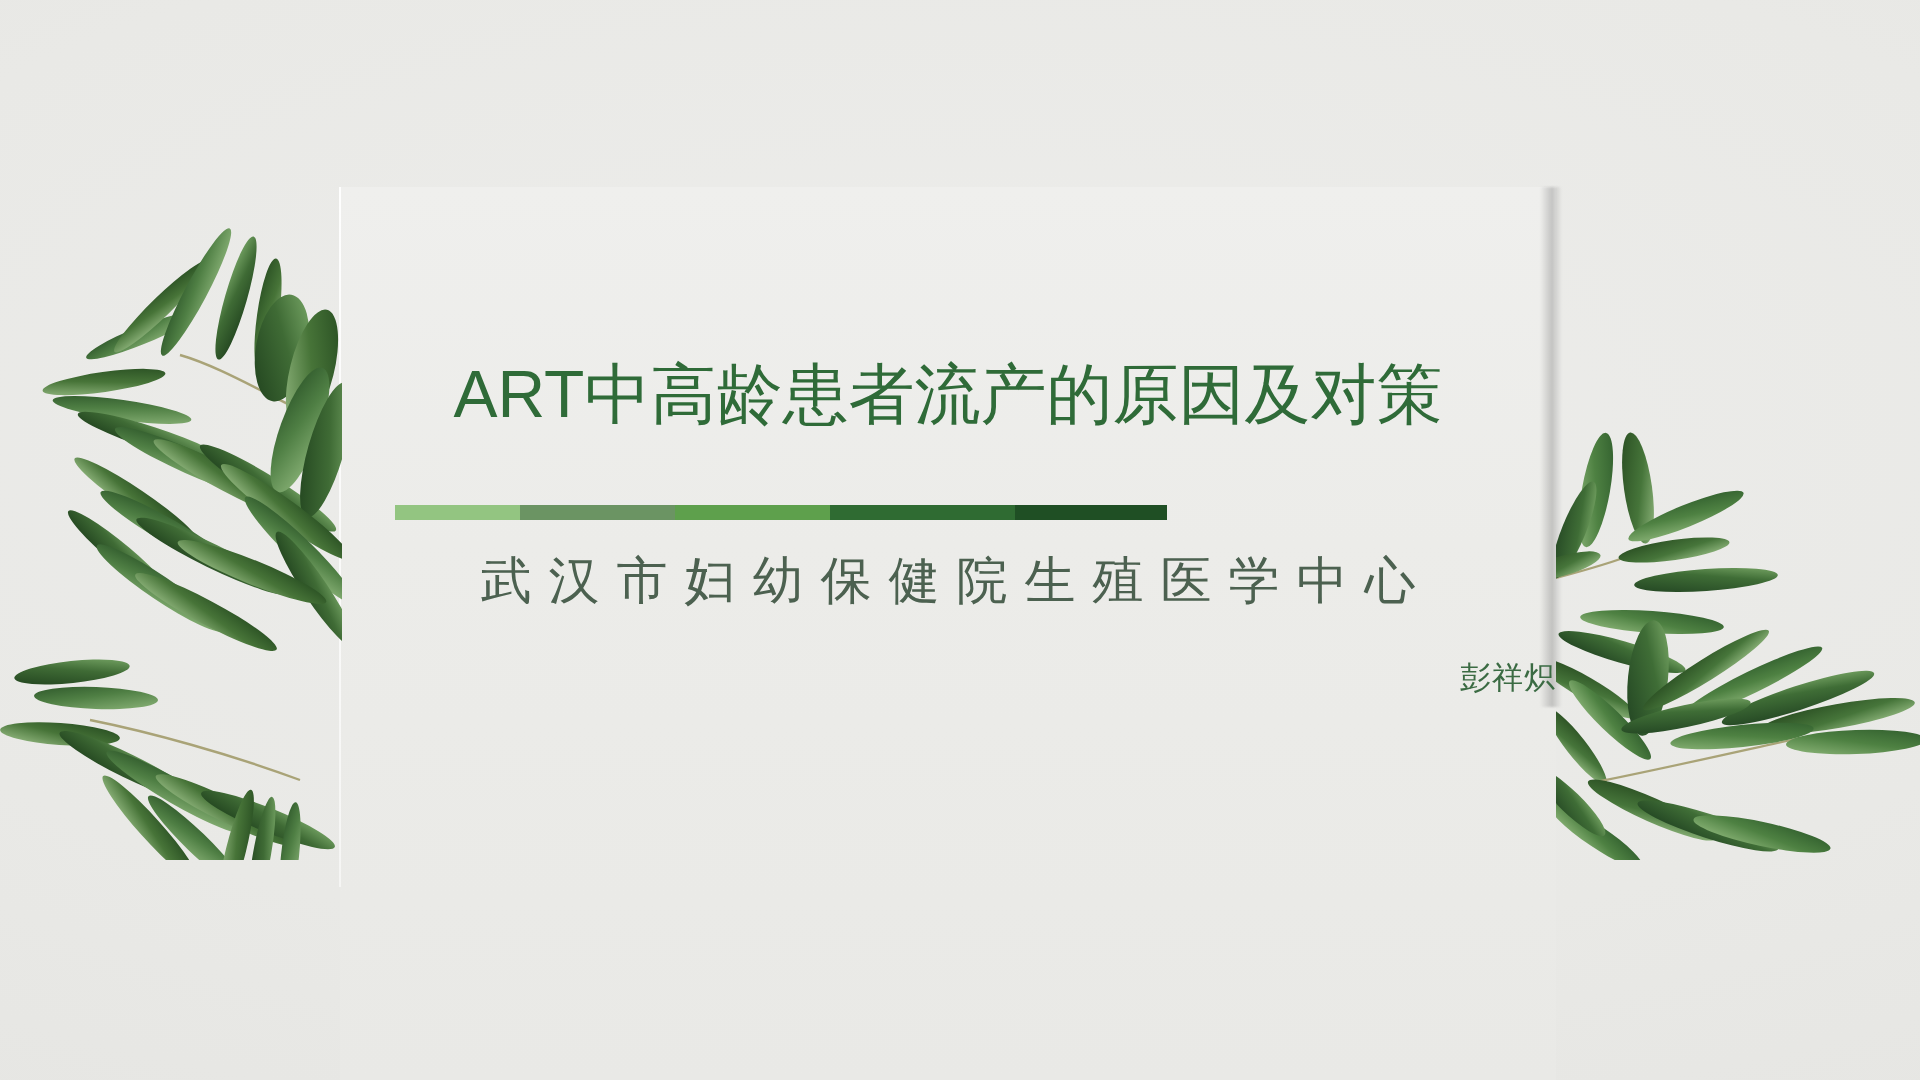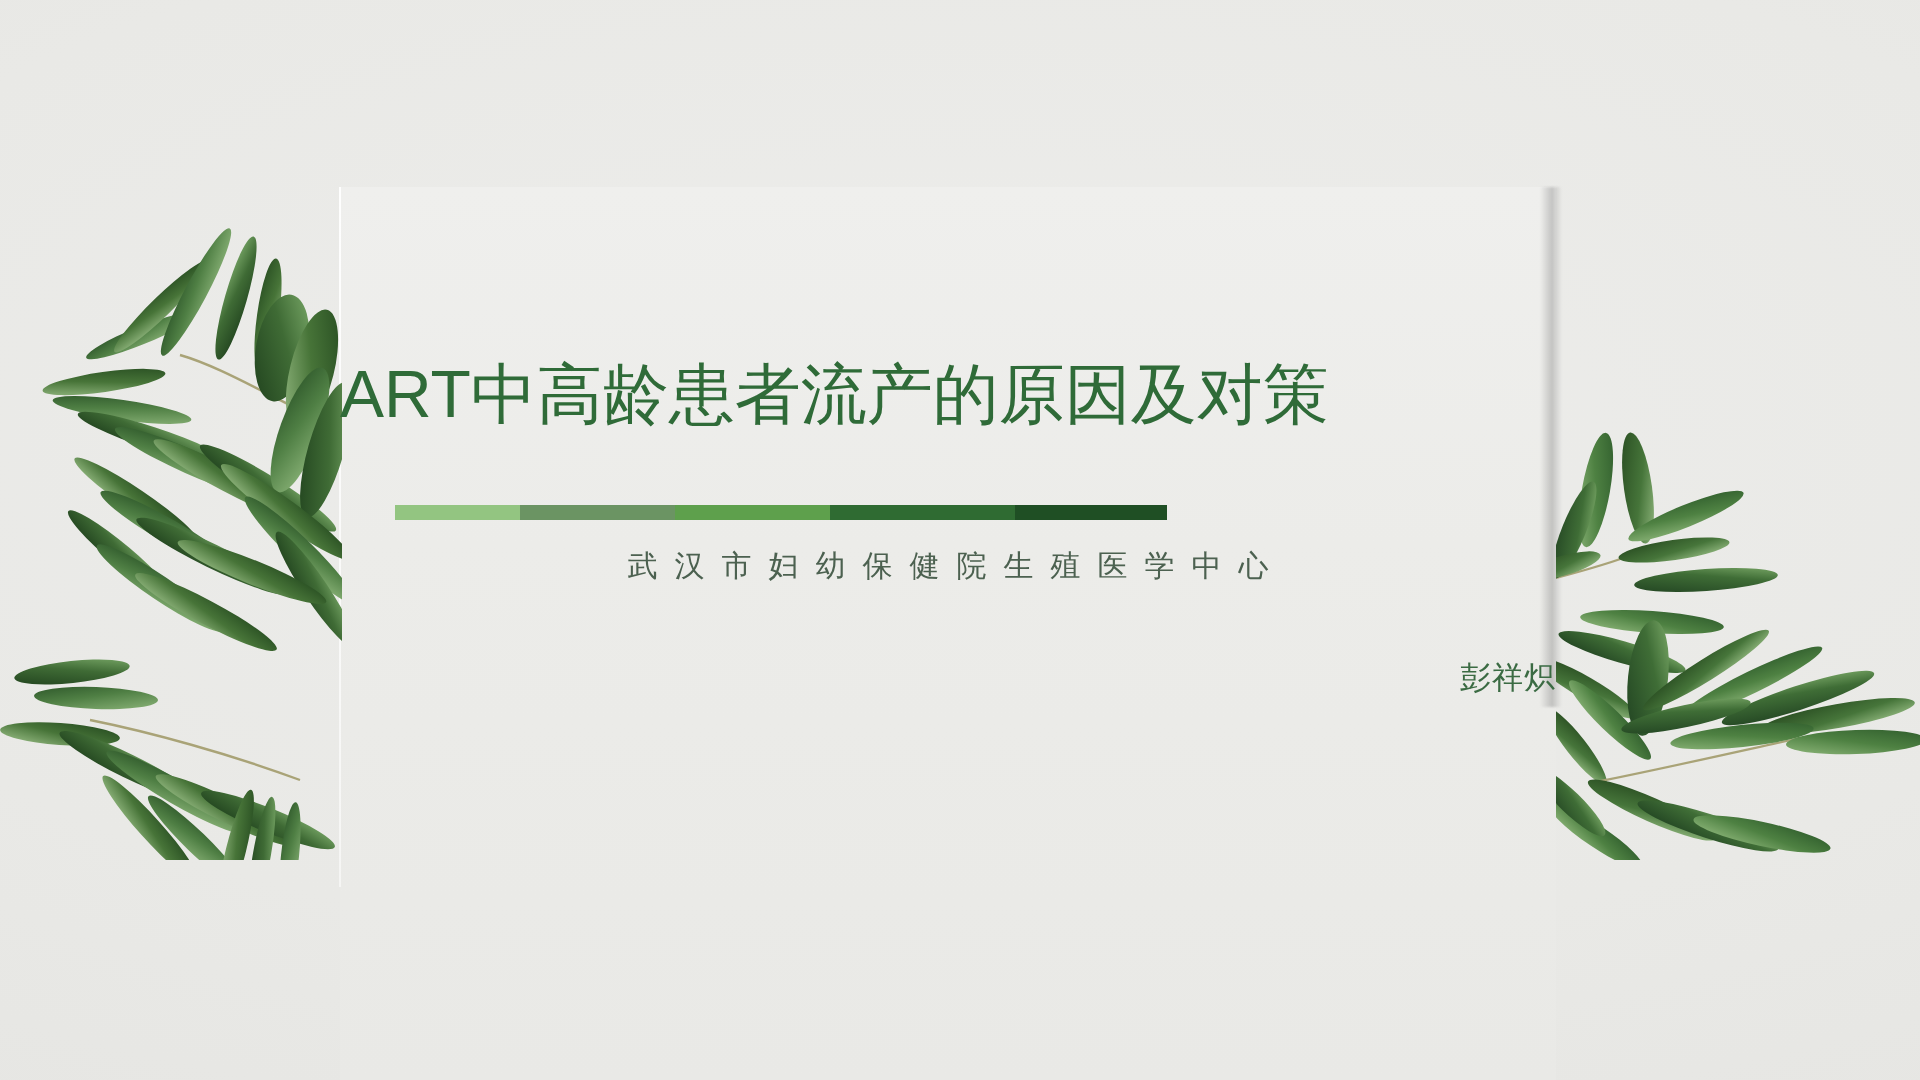--- a/index.html
+++ b/index.html
@@ -69,21 +69,21 @@
     height: 470px;
   }
   .leaf-cluster svg { display: block; }
 
   
   .title {
     position: absolute;
     left: 340px;
     top: 358px;
     width: 1216px;
-    text-align: left;
+    text-align: center;
     color: #2f6b38;
     font-size: 66px;
     line-height: 1.1;
     font-weight: 400;
     letter-spacing: 0px;
     white-space: nowrap;
   }
 
   
   .divider-bar {
@@ -98,21 +98,21 @@
 
   
   .subtitle {
     position: absolute;
     left: 340px;
     top: 543px;
     width: 1216px;
     text-align: center;
     font-family: "Liberation Serif", "DejaVu Serif", serif;
     color: #4c6150;
-    font-size: 30px;
+    font-size: 51px;
     letter-spacing: 17px;
     text-indent: 17px;
     line-height: 1.5;
     white-space: nowrap;
   }
 
   
   .presenter {
     position: absolute;
     left: 340px;

